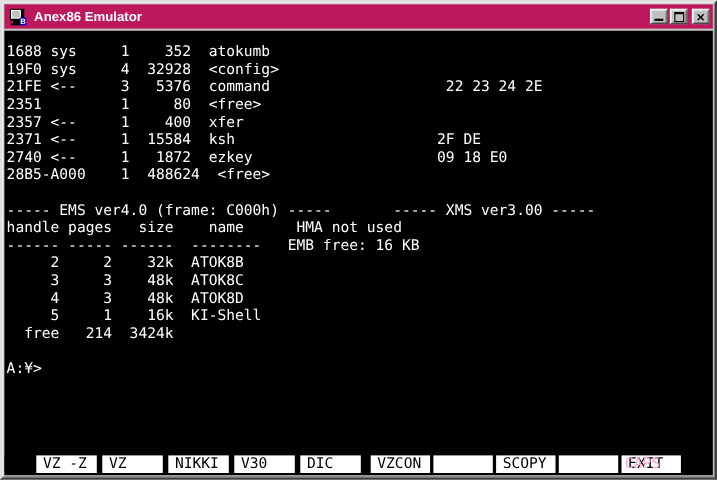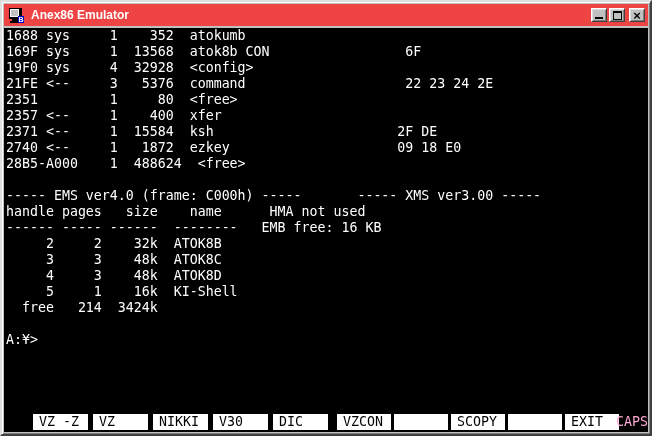--- a/index.html
+++ b/index.html
@@ -12,21 +12,21 @@
     border: 2px solid;
     border-color: #dfdfdf #404040 #404040 #dfdfdf;
     box-shadow: inset 1px 1px 0 #ffffff, inset -1px -1px 0 #808080;
     position: relative;
   }
 
   
   .titlebar {
     margin: 2px;
     height: 22px;
-    background: #ef4444;
+    background: #be185d;
     display: flex;
     align-items: center;
     padding: 0 3px 0 4px;
   }
   .app-icon { width: 18px; height: 17px; position: relative; flex: 0 0 auto; }
   .title-text {
     color: #ffffff;
     font-size: 12px;
     font-weight: bold;
     margin-left: 5px;
@@ -50,39 +50,39 @@
   .glyph-min { width: 8px; height: 2px; background: #000; position: absolute; bottom: 2px; left: 3px; }
   .glyph-max { width: 9px; height: 9px; border: 1px solid #000; border-top-width: 2px; }
   .glyph-close { font-size: 13px; font-weight: bold; color: #000; line-height: 1; font-family: "Liberation Sans", sans-serif; }
 
   
   .terminal {
     margin: 0 2px 2px 2px;
     width: 644px;
     height: 404px;
     background: #000000;
-    padding: 0 0 0 2px;
+    padding: 12px 0 0 2px;
     overflow: hidden;
     position: relative;
   }
   .trow {
     height: 16px;
     line-height: 16px;
     font-family: "DejaVu Sans Mono", monospace;
     font-size: 13.28px;
     color: #ffffff;
     white-space: pre;
     letter-spacing: 0;
   }
 
   
   .fkey-bar {
     position: absolute;
     left: 0; bottom: 2px;
-    width: 644px; height: 16px;
+    width: 596px; height: 16px;
     background: #000000;
   }
   .fkey {
     position: absolute;
     top: 0; height: 16px;
     background: #ffffff;
     color: #000000;
     font-family: "DejaVu Sans Mono", monospace;
     font-size: 13.28px;
     line-height: 16px;
@@ -136,21 +136,20 @@
           <span class="glyph-max"></span>
         </span>
       <span class="win-btn close">
           <span class="glyph-close">×</span>
         </span>
     </span>
   </div>
 
   <div class="terminal">
     <div class="trow">1688 sys     1    352  atokumb</div>
-    <div class="trow">169F sys     1  13568  atok8b CON                 6F</div>
     <div class="trow">19F0 sys     4  32928  &lt;config&gt;</div>
     <div class="trow">21FE &lt;--     3   5376  command                    22 23 24 2E</div>
     <div class="trow">2351         1     80  &lt;free&gt;</div>
     <div class="trow">2357 &lt;--     1    400  xfer</div>
     <div class="trow">2371 &lt;--     1  15584  ksh                       2F DE</div>
     <div class="trow">2740 &lt;--     1   1872  ezkey                     09 18 E0</div>
     <div class="trow">28B5-A000    1  488624  &lt;free&gt;</div>
     <div class="trow"></div>
     <div class="trow">----- EMS ver4.0 (frame: C000h) -----       ----- XMS ver3.00 -----</div>
     <div class="trow">handle pages   size    name      HMA not used</div>

